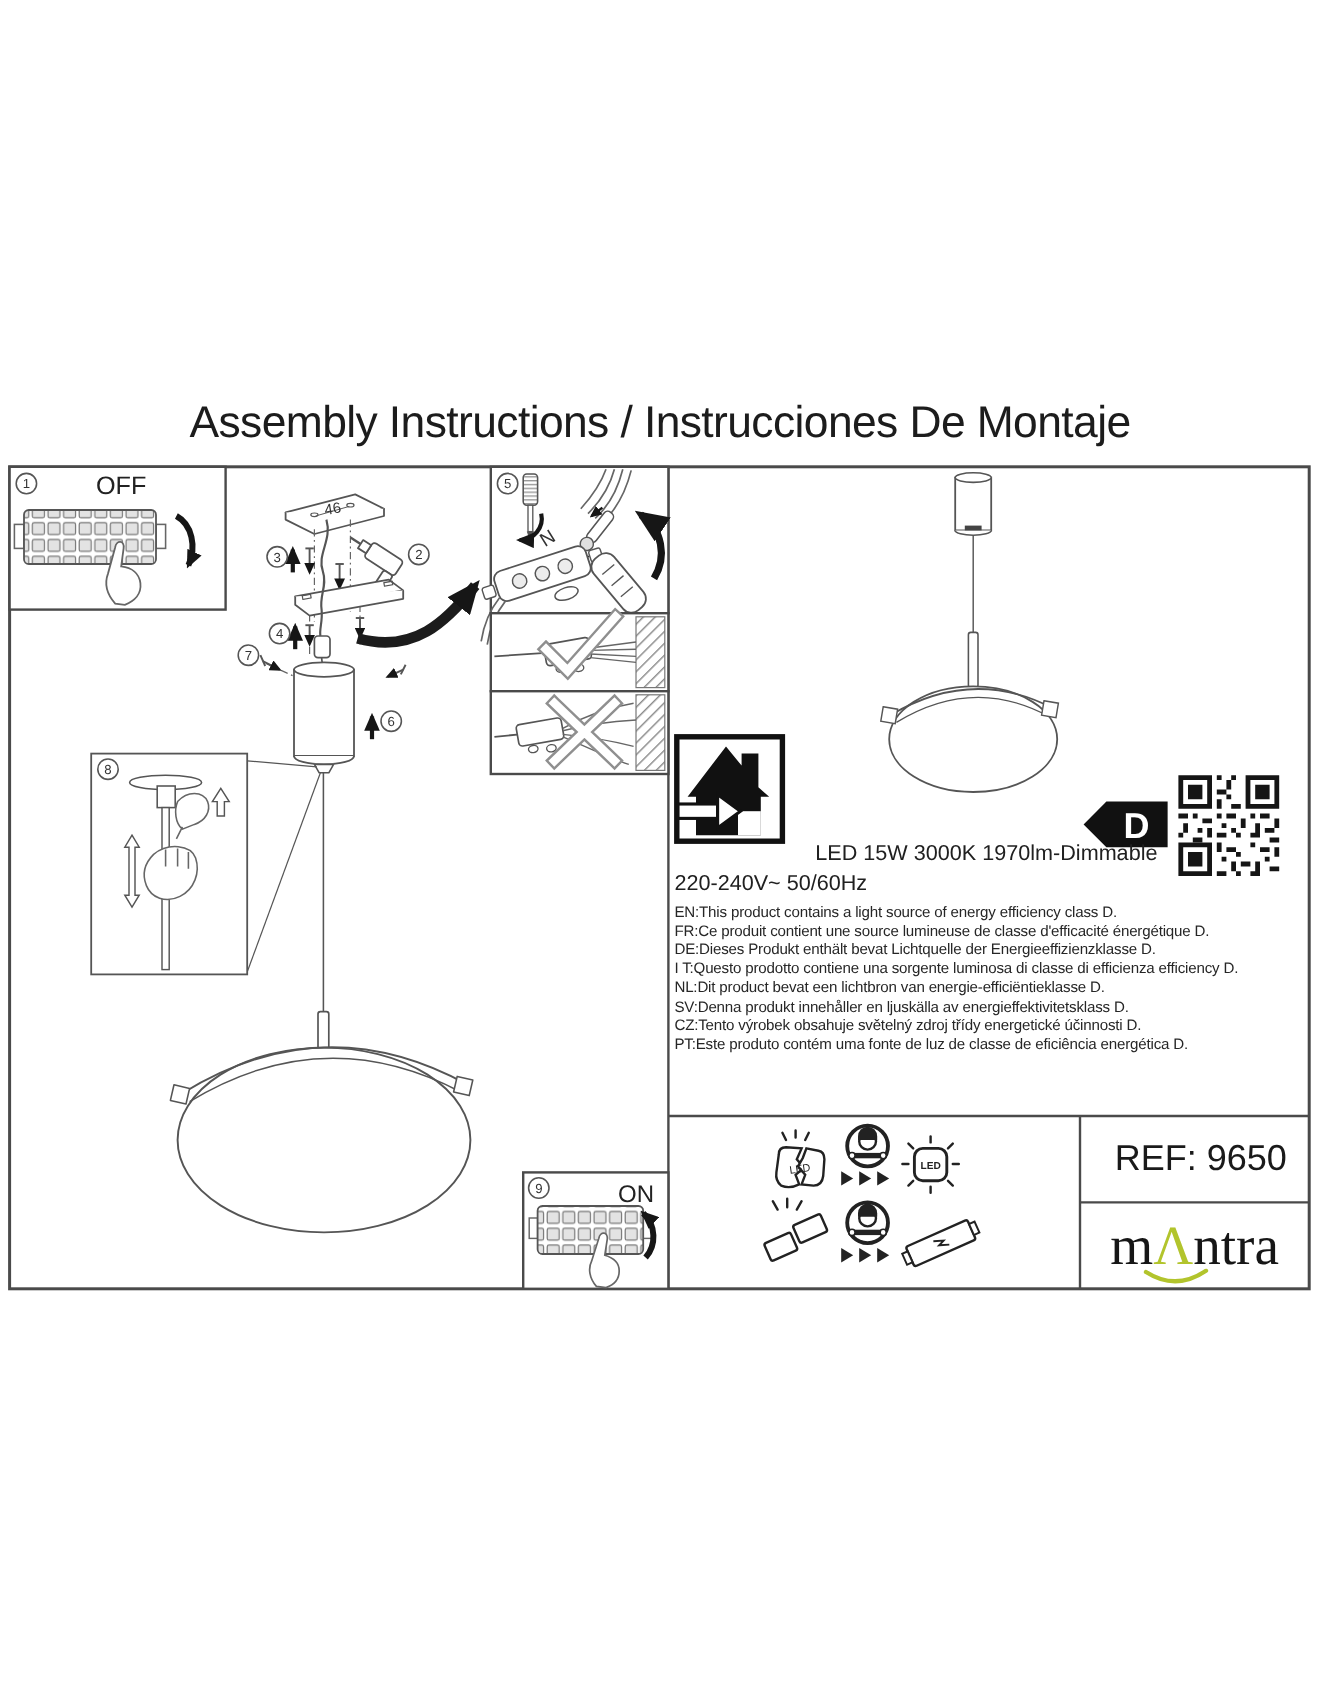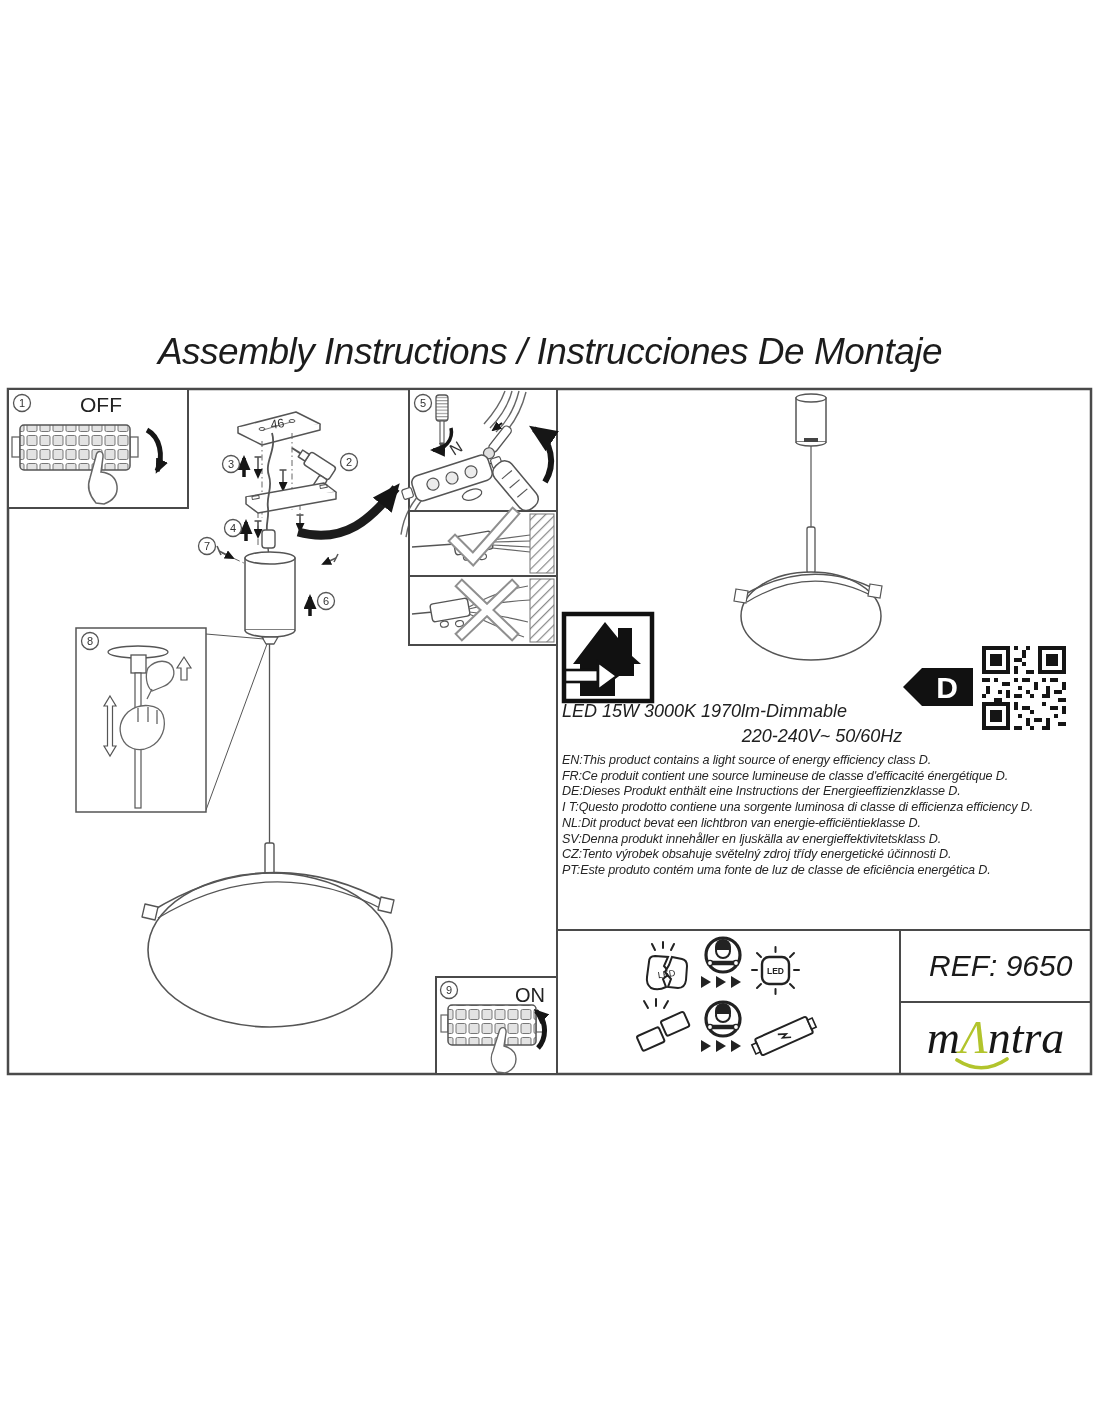--- a/index.html
+++ b/index.html
@@ -1,23 +1,23 @@
 <!DOCTYPE html>
 <html><head>
 <meta charset="utf-8">
 <style>
   html,body{margin:0;padding:0;background:#ffffff;}
   .page{position:relative;width:1100px;height:1422px;background:#fff;overflow:hidden;
         font-family:"Liberation Sans","DejaVu Sans",sans-serif;color:#1d1d1d;}
   .art{position:absolute;left:0;top:0;width:1100px;height:1422px;}
-  .abs{position:absolute;font-style:italic;}
+  .abs{position:absolute;}
   .title{left:0;top:331px;width:1100px;text-align:center;font-size:37px;color:#1c1c1c;letter-spacing:-0.5px;}
   .spec{left:562px;width:520px;font-size:18px;color:#202020;white-space:nowrap;}
-  .spec1{top:701px;}
-  .spec2{top:726px;text-align:center;}
+  .spec1{top:701px;text-align:center;}
+  .spec2{top:726px;}
   .langs{left:562px;top:753px;width:532px;}
   .lang{font-size:12.6px;line-height:15.7px;color:#262626;white-space:nowrap;letter-spacing:-0.15px;}
   .refbox{left:900px;top:930px;width:191px;height:72px;display:flex;align-items:center;
           padding-left:16px;box-sizing:border-box;font-size:30px;color:#1a1a1a;margin-left:13px;}
   .brandbox{left:900px;top:1002px;width:191px;height:72px;display:flex;align-items:center;justify-content:center;text-align:right;}
   .brand{position:relative;font-family:"Liberation Serif","DejaVu Serif",serif;font-size:46px;color:#161616;line-height:1;}
   .brand .lam{color:#b2c42c;}
   .brand .smile{position:absolute;left:27px;top:42px;width:56px;height:18px;}
   svg text{font-family:"Liberation Sans","DejaVu Sans",sans-serif;}
 </style>
@@ -395,21 +395,21 @@
 </svg>
 
 <div class="abs title">Assembly Instructions / Instrucciones De Montaje</div>
 
 <div class="abs spec spec1">LED 15W 3000K 1970lm-Dimmable</div>
 <div class="abs spec spec2">220-240V~ 50/60Hz</div>
 
 <div class="abs langs">
   <div class="lang">EN:This product contains a light source of energy efficiency class D.</div>
   <div class="lang">FR:Ce produit contient une source lumineuse de classe d'efficacité énergétique D.</div>
-  <div class="lang">DE:Dieses Produkt enthält eine Instructions der Energieeffizienzklasse D.</div>
+  <div class="lang">DE:Dieses Produkt enthält bevat Lichtquelle der Energieeffizienzklasse D.</div>
   <div class="lang">I T:Questo prodotto contiene una sorgente luminosa di classe di efficienza efficiency D.</div>
   <div class="lang">NL:Dit product bevat een lichtbron van energie-efficiëntieklasse D.</div>
   <div class="lang">SV:Denna produkt innehåller en ljuskälla av energieffektivitetsklass D.</div>
   <div class="lang">CZ:Tento výrobek obsahuje světelný zdroj třídy energetické účinnosti D.</div>
   <div class="lang">PT:Este produto contém uma fonte de luz de classe de eficiência energética D.</div>
 </div>
 
 <div class="abs refbox">REF: 9650</div>
 
 <div class="abs brandbox">

